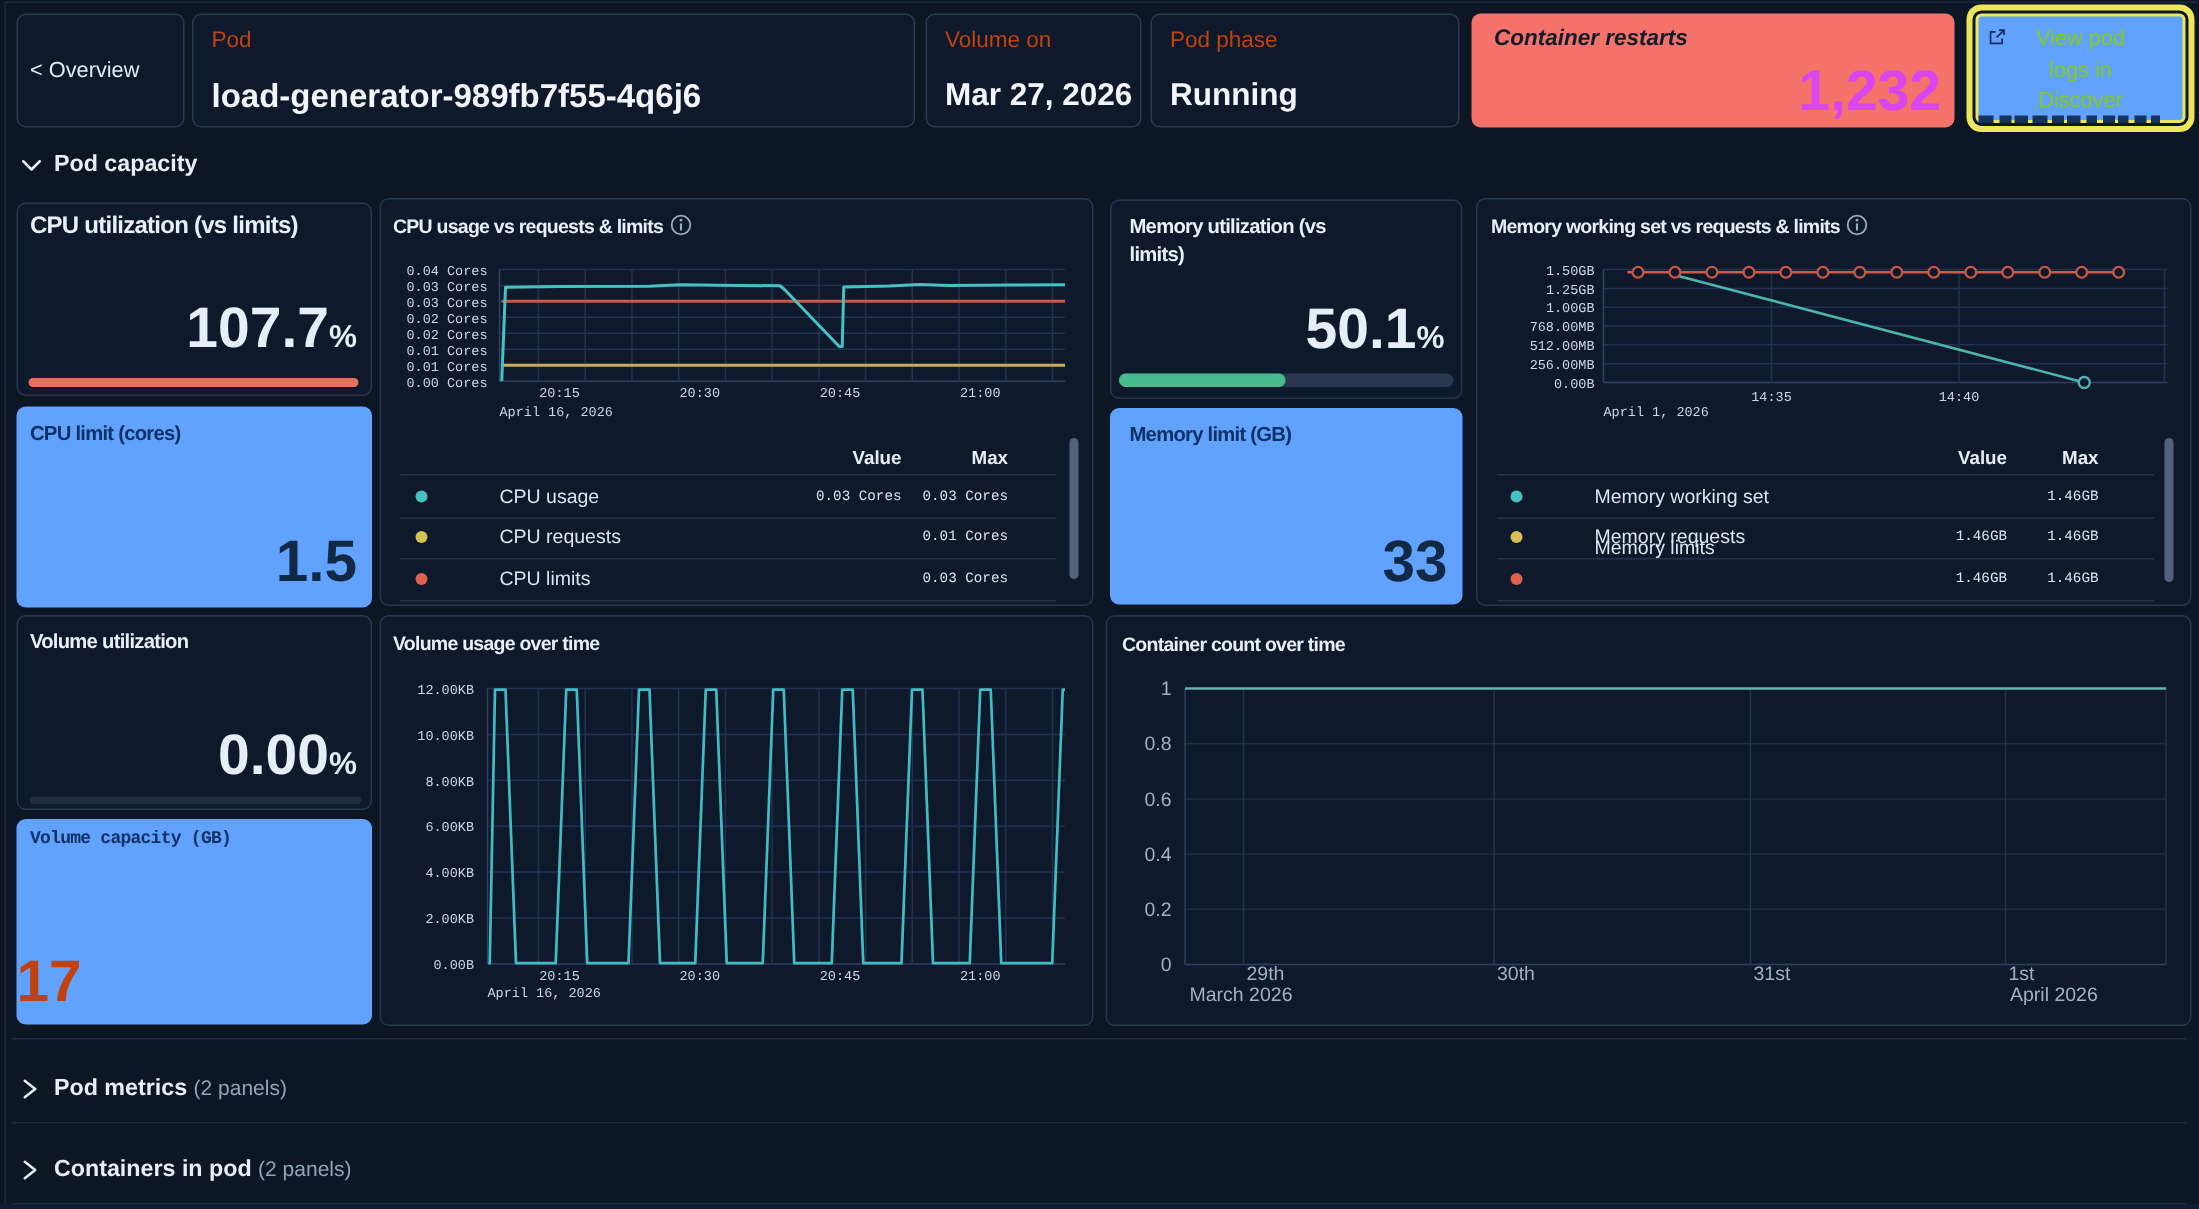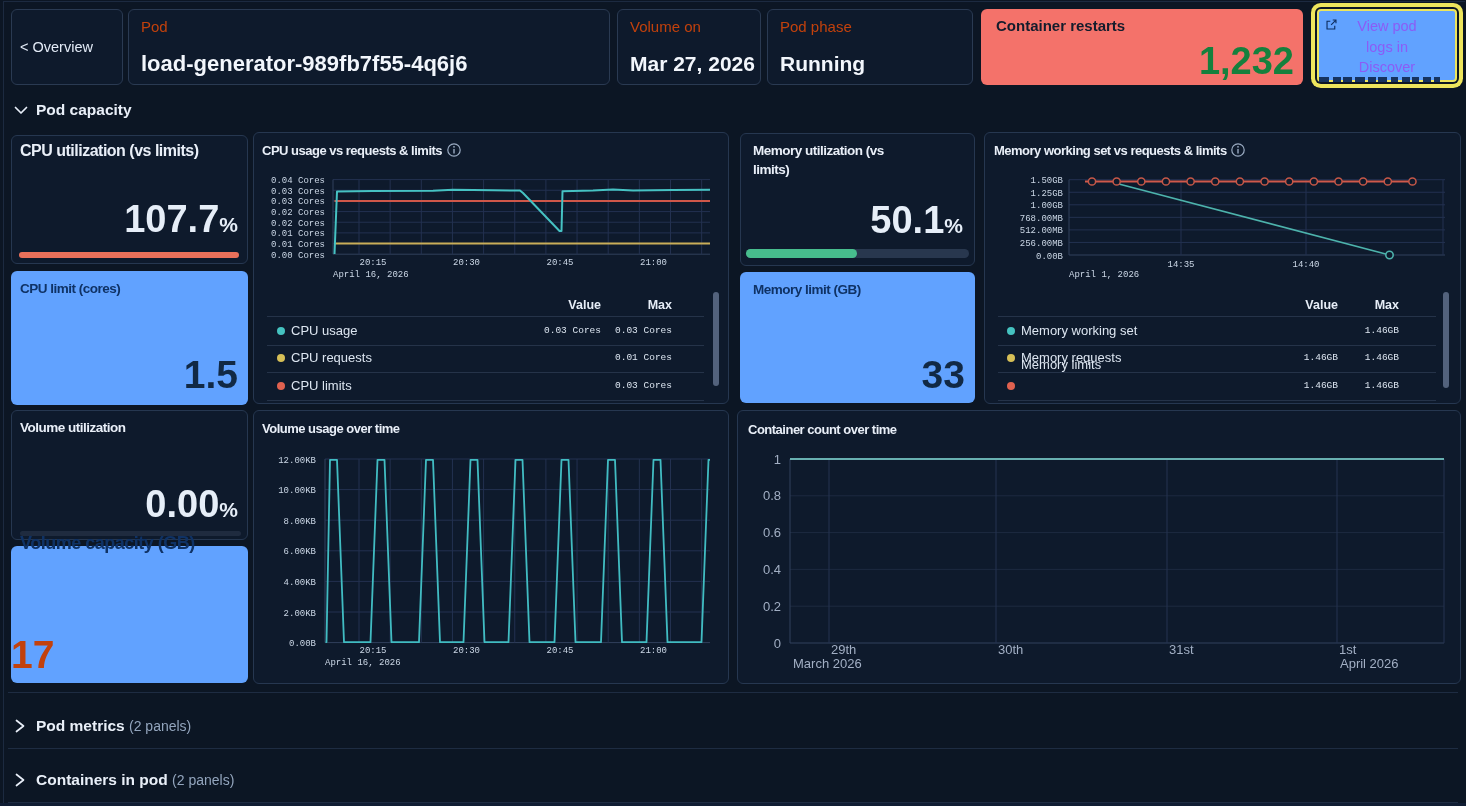--- a/index.html
+++ b/index.html
@@ -8,21 +8,21 @@
 .abs { position:absolute; }
 .panel { position:absolute; background:#0E1A2C; border:1px solid #2A3A52; border-radius:6px; }
 .gpanel { position:absolute; background:#0E1A2C; border:1px solid #263750; border-radius:6px; overflow:hidden; }
 .bluep { position:absolute; background:#61A2FF; border-radius:6px; overflow:hidden; }
 .ptitle { position:absolute; color:#c2410c; font-size:15px; line-height:19px; font-weight:400; }
 .pvalue { position:absolute; color:#F2F6FC; font-size:21px; line-height:24px; font-weight:700; }
 .ctitle { position:absolute; color:#E9EFF8; font-size:13px; line-height:19px; font-weight:700; letter-spacing:-0.5px; }
 .bignum { position:absolute; font-weight:700; color:#E6EEF8; white-space:nowrap; }
 .hr { position:absolute; left:8px; right:8px; height:1px; background:#1E2C42; }
 svg { position:absolute; top:0; left:0; }
-.leg-label { position:absolute; font-size:13px; color:#DCE5F0; }
+.leg-label { position:absolute; font-size:13px; color:#DCE5F0;margin-left:42px; }
 .leg-val { position:absolute; font-family:"Liberation Mono", monospace; font-size:9.5px; color:#DCE5F0; text-align:right; }
 .leg-hdr { position:absolute; font-size:12.5px; font-weight:700; color:#E6EDF7; text-align:right; }
 .leg-line { position:absolute; height:1px; background:#253349; }
 .dot { position:absolute; width:8px; height:8px; border-radius:50%; }
 .sbar { position:absolute; width:6px; background:#53627C; border-radius:3px; }
 </style>
 </head>
 <body>
 
 <div class="abs" style="left:3px;top:1px;width:1462px;height:1px;background:#1C2A40;"></div>
@@ -37,30 +37,30 @@
 
 <div class="panel" style="left:617px;top:9px;width:144px;height:76px;"></div>
 <div class="ptitle" style="left:630px;top:17px;">Volume on</div>
 <div class="pvalue" style="left:630px;top:52px;">Mar 27, 2026</div>
 
 <div class="panel" style="left:767px;top:9px;width:206px;height:76px;"></div>
 <div class="ptitle" style="left:780px;top:17px;">Pod phase</div>
 <div class="pvalue" style="left:780px;top:52px;">Running</div>
 
 <div class="abs" style="left:981px;top:9px;width:322px;height:76px;background:#F4726A;border-radius:6px;"></div>
-<div class="abs" style="left:996px;top:17px;font-size:15px;font-weight:700;color:#131C2C;">Container restarts</div>
-<div class="bignum" style="right:172px;top:42px;font-size:38px;line-height:38px;color:#15803d;">1,232</div>
+<div class="abs" style="left:996px;top:17px;font-size:15px;font-weight:700;color:#131C2C;font-style:italic;">Container restarts</div>
+<div class="bignum" style="right:172px;top:42px;font-size:38px;line-height:38px;color:#d946ef;">1,232</div>
 
 <div class="abs" style="left:1317px;top:9px;width:140px;height:73px;background:#61A2FF;border:2px solid #EDE55C;border-radius:4px;box-shadow:0 0 0 2px #0C1624, 0 0 0 6px #EDE55C, 0 0 0 7px #0C1624;overflow:hidden;"></div>
 <div class="abs" style="left:1317px;top:9px;width:140px;height:73px;overflow:hidden;">
   <svg width="13" height="13" style="left:8px;top:9px;" viewBox="0 0 16 16" fill="none" stroke="#0E2E61" stroke-width="1.4">
     <path d="M12 9.5 V13.5 H2.5 V4 H6.5"></path>
     <path d="M9.5 2.5 H13.5 V6.5 M13.5 2.5 L7.5 8.5"></path>
   </svg>
-  <div class="abs" style="left:32px;top:7px;width:76px;text-align:center;color:#8b5cf6;font-size:14.5px;line-height:20.5px;">View pod logs in Discover</div>
+  <div class="abs" style="left:32px;top:7px;width:76px;text-align:center;color:#84cc16;font-size:14.5px;line-height:20.5px;">View pod logs in Discover</div>
   <div class="abs" style="left:2px;top:68px;width:10px;height:5px;background:#16335F;"></div>
     <div class="abs" style="left:16px;top:68px;width:8px;height:5px;background:#16335F;"></div>
     <div class="abs" style="left:26px;top:68px;width:9px;height:5px;background:#16335F;"></div>
     <div class="abs" style="left:38px;top:68px;width:10px;height:5px;background:#16335F;"></div>
     <div class="abs" style="left:51px;top:68px;width:8px;height:5px;background:#16335F;"></div>
     <div class="abs" style="left:61px;top:68px;width:9px;height:5px;background:#16335F;"></div>
     <div class="abs" style="left:74px;top:68px;width:7px;height:5px;background:#16335F;"></div>
     <div class="abs" style="left:85px;top:68px;width:8px;height:5px;background:#16335F;"></div>
     <div class="abs" style="left:95px;top:68px;width:7px;height:5px;background:#16335F;"></div>
     <div class="abs" style="left:106px;top:68px;width:8px;height:5px;background:#16335F;"></div>
@@ -80,21 +80,21 @@
 <div class="bluep" style="left:11px;top:271px;width:237px;height:134px;"></div>
 <div class="ctitle" style="left:20px;top:279px;font-size:13.5px;color:#0F3265;">CPU limit (cores)</div>
 <div class="bignum" style="left:11px;top:355px;width:227px;text-align:right;font-size:39px;line-height:39px;color:#112945;">1.5</div>
 
 <div class="gpanel" style="left:11px;top:410px;width:237px;height:130px;"></div>
 <div class="ctitle" style="left:20px;top:418px;font-size:13.5px;">Volume utilization</div>
 <div class="bignum" style="left:11px;top:485px;width:227px;text-align:right;font-size:38px;line-height:38px;">0.00<span style="font-size:21px;">%</span></div>
 <div class="abs" style="left:20px;top:531px;width:221px;height:4.5px;background:#1F2B3F;border-radius:3px;"></div>
 
 <div class="bluep" style="left:11px;top:546px;width:237px;height:137px;"></div>
-<div class="ctitle" style="left:20px;top:534px;font-size:18px;color:#0F3265;">Volume capacity (GB)</div>
+<div class="ctitle" style="left:20px;top:550px;font-size:12px;color:#0F3265;font-family:Liberation Mono, monospace;">Volume capacity (GB)</div>
 <div class="bignum" style="left:11px;top:635px;width:227px;font-size:39px;line-height:39px;color:#c2410c;">17</div>
 
 <div class="gpanel" style="left:740px;top:133px;width:235px;height:133px;"></div>
 <div class="ctitle" style="left:753px;top:141px;font-size:13.5px;width:156px;">Memory utilization (vs limits)</div>
 <div class="bignum" style="left:740px;top:201px;width:223px;text-align:right;font-size:38px;line-height:38px;">50.1<span style="font-size:21px;">%</span></div>
 <div class="abs" style="left:746px;top:249px;width:223px;height:8.5px;background:#28374E;border-radius:4.5px;"></div>
 <div class="abs" style="left:746px;top:249px;width:111px;height:8.5px;background:#47BD8D;border-radius:4.5px;"></div>
 
 <div class="bluep" style="left:740px;top:272px;width:235px;height:131px;"></div>
 <div class="ctitle" style="left:753px;top:280px;font-size:13.5px;color:#0F3265;">Memory limit (GB)</div>

